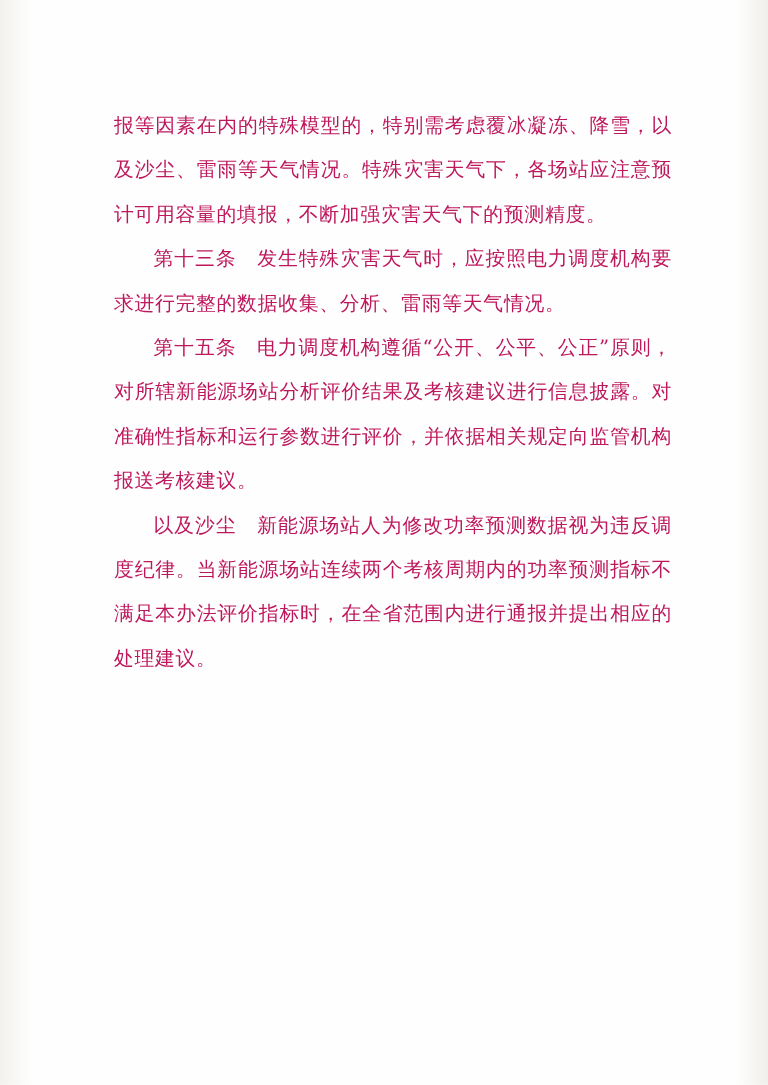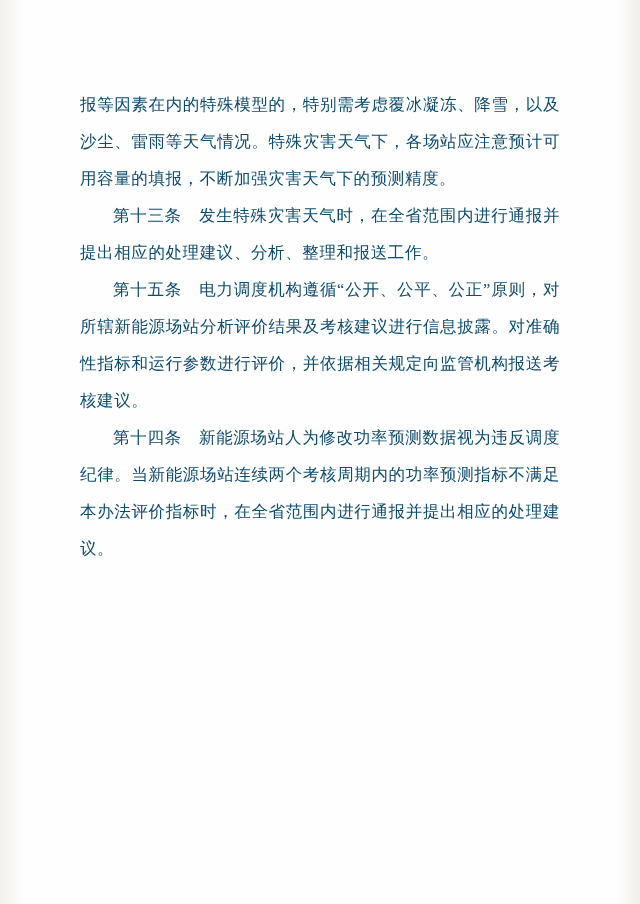--- a/index.html
+++ b/index.html
@@ -31,38 +31,37 @@
   #doc-body {
     position: absolute;
     left: 80px;
     top: 86px;
     width: 480px;
     z-index: 2;
   }
   .para {
     font-size: 16.5px;
     line-height: 37px;
-    color: #0c4a6e;
+    color: #be185d;
     text-align: justify;
     text-justify: inter-ideograph;
     letter-spacing: 0.6px;
-    margin: 0 0 0 0;
+    margin: 0 0 0 15px;
     word-break: break-all;
-    font-family: Liberation Serif, serif;
   }
   .para.indent {
     text-indent: 2em;
   }
   .gap-after {
     margin-bottom: 0px;
   }
 </style>
 </head>
 <body>
 
 <div id="page">
   <div id="doc-body">
     <p class="para gap-after">报等因素在内的特殊模型的，特别需考虑覆冰凝冻、降雪，以及沙尘、雷雨等天气情况。特殊灾害天气下，各场站应注意预计可用容量的填报，不断加强灾害天气下的预测精度。</p>
-    <p class="para indent">第十三条　发生特殊灾害天气时，在全省范围内进行通报并提出相应的处理建议、分析、整理和报送工作。</p>
+    <p class="para indent">第十三条　发生特殊灾害天气时，应按照电力调度机构要求进行完整的数据收集、分析、雷雨等天气情况。</p>
     <p class="para indent">第十五条　电力调度机构遵循“公开、公平、公正”原则，对所辖新能源场站分析评价结果及考核建议进行信息披露。对准确性指标和运行参数进行评价，并依据相关规定向监管机构报送考核建议。</p>
-    <p class="para indent">第十四条　新能源场站人为修改功率预测数据视为违反调度纪律。当新能源场站连续两个考核周期内的功率预测指标不满足本办法评价指标时，在全省范围内进行通报并提出相应的处理建议。</p>
+    <p class="para indent">以及沙尘　新能源场站人为修改功率预测数据视为违反调度纪律。当新能源场站连续两个考核周期内的功率预测指标不满足本办法评价指标时，在全省范围内进行通报并提出相应的处理建议。</p>
   </div>
 </div>
 
 </body></html>

